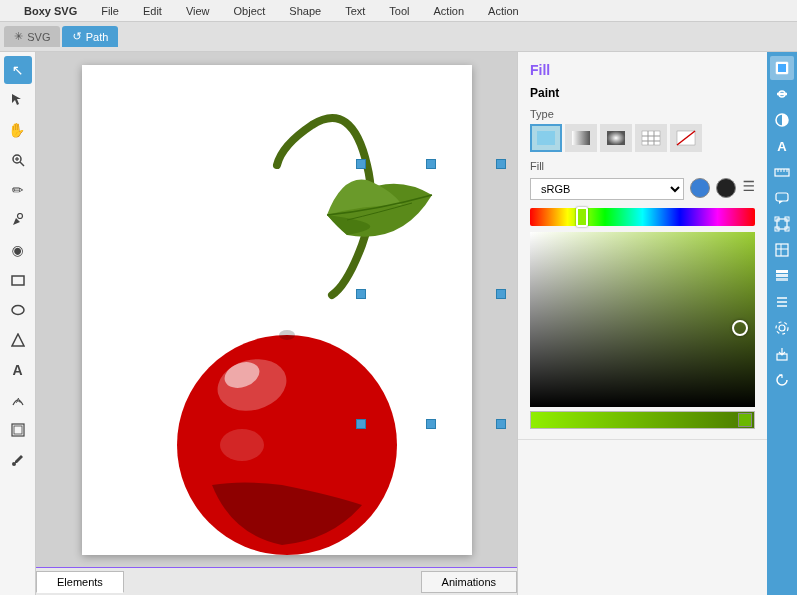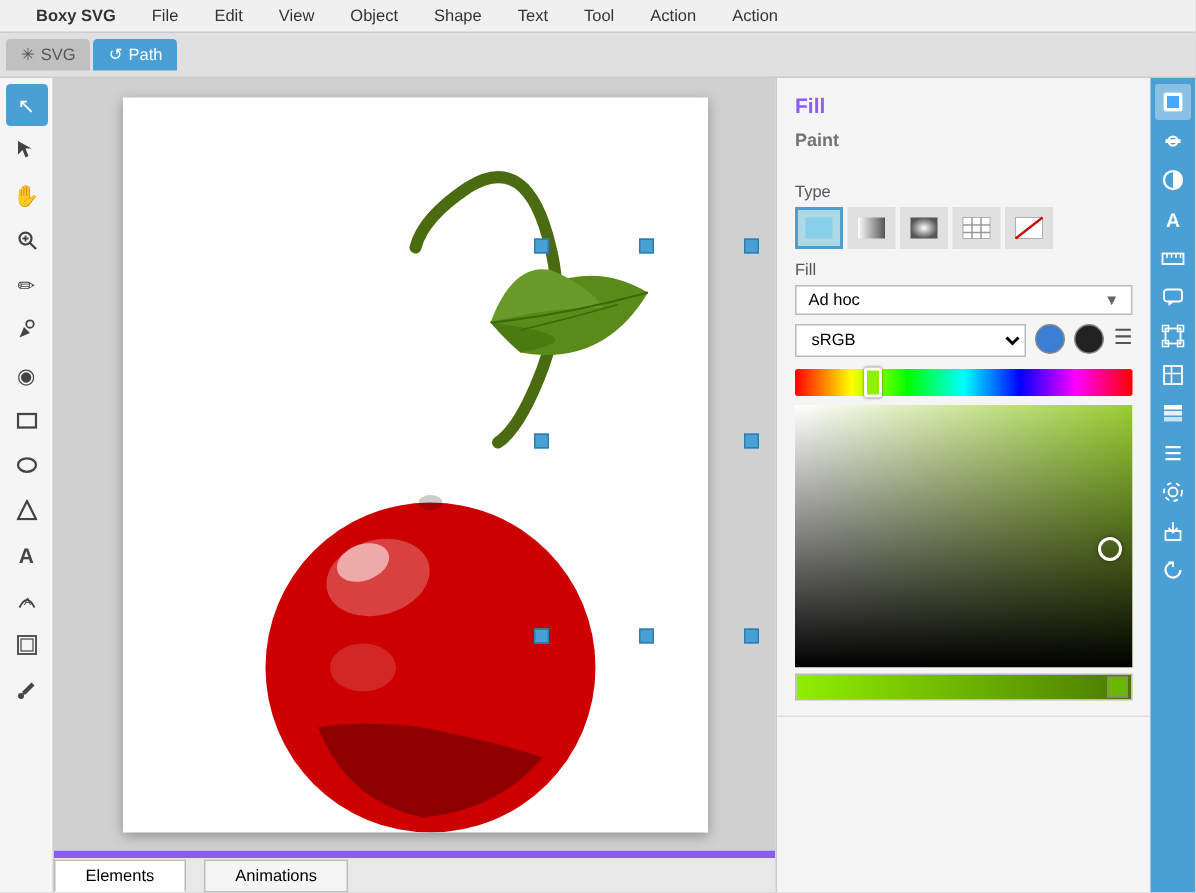--- a/index.html
+++ b/index.html
@@ -25,29 +25,29 @@
 
     
     .canvas-area { flex: 1; background: #d0d0d0; display: flex; flex-direction: column; overflow: hidden; }
     .canvas-container { flex: 1; position: relative; background: #d0d0d0; display: flex; align-items: center; justify-content: center; overflow: hidden; }
     .canvas-white { width: 390px; height: 490px; background: white; position: relative; box-shadow: 0 2px 8px rgba(0,0,0,0.3); }
 
     
     .handle { width: 10px; height: 10px; background: #4a9fd4; border: 1px solid #2a7fb0; position: absolute; }
 
     
-    .bottom-tabs { height: 28px; background: #e8e8e8; border-top: 5px solid #8b5cf6; display: flex; align-items: center; justify-content: flex-start; gap: 12px; }
+    .bottom-tabs { height: 28px; background: #e8e8e8; border-top: 1px solid #8b5cf6; display: flex; align-items: center; justify-content: space-between; gap: 12px; }
     .bottom-tab { padding: 4px 20px; font-size: 11px; background: #f5f5f5; border: 1px solid #bbb; cursor: pointer; }
     .bottom-tab.active { background: white; border-bottom-color: white; }
 
     
     .right-panel { width: 250px; background: #f5f5f5; border-left: 1px solid #ccc; display: flex; flex-direction: column; overflow-y: auto; flex-shrink: 0; }
     .panel-section { padding: 10px 12px; border-bottom: 1px solid #ddd; }
     .panel-title { font-size: 14px; font-weight: bold; color: #8b5cf6; margin-bottom: 8px; }
-    .panel-subtitle { font-size: 12px; font-weight: bold; color: #737373; margin-bottom: 22px; }
+    .panel-subtitle { font-size: 12px; font-weight: bold; color: #000000; margin-bottom: 8px; }
     .panel-label { font-size: 11px; color: #555; margin-bottom: 4px; }
 
     
     .type-buttons { display: flex; gap: 3px; }
     .type-btn { width: 32px; height: 28px; border: 2px solid transparent; cursor: pointer; display: flex; align-items: center; justify-content: center; background: #e0e0e0; }
     .type-btn.active { border-color: #4a9fd4; }
 
     
     .color-mode-row { display: flex; align-items: flex-start; gap: 6px; margin-top: 6px; }
     .color-mode-select { padding: 3px 6px; border: 1px solid #bbb; background: white; font-size: 11px; flex: 1; }
@@ -262,24 +262,20 @@
 
         <div class="type-btn">
           <svg width="22" height="18">
               <rect x="2" y="2" width="18" height="14" fill="white" stroke="#999" stroke-width="0.5"></rect>
               <line x1="2" y1="16" x2="20" y2="2" stroke="#c00" stroke-width="1.5"></line>
             </svg>
         </div>
       </div>
 
       <div class="panel-label" style="margin-top:8px;">Fill</div>
-      <div style="display:flex; align-items:center; border:1px solid #bbb; background:white; padding:3px 8px; cursor:pointer;">
-        <span style="flex:1; font-size:11px;">Ad hoc</span>
-        <span style="font-size:10px; color:#666;">▼</span>
-      </div>
 
       <div class="color-mode-row">
         <select class="color-mode-select">
           <option>sRGB</option>
           <option>HSL</option>
           <option>CMYK</option>
         </select>
         <div class="circle-btn circle-blue"></div>
         <div class="circle-btn circle-black"></div>
         <span class="list-icon">☰</span>

